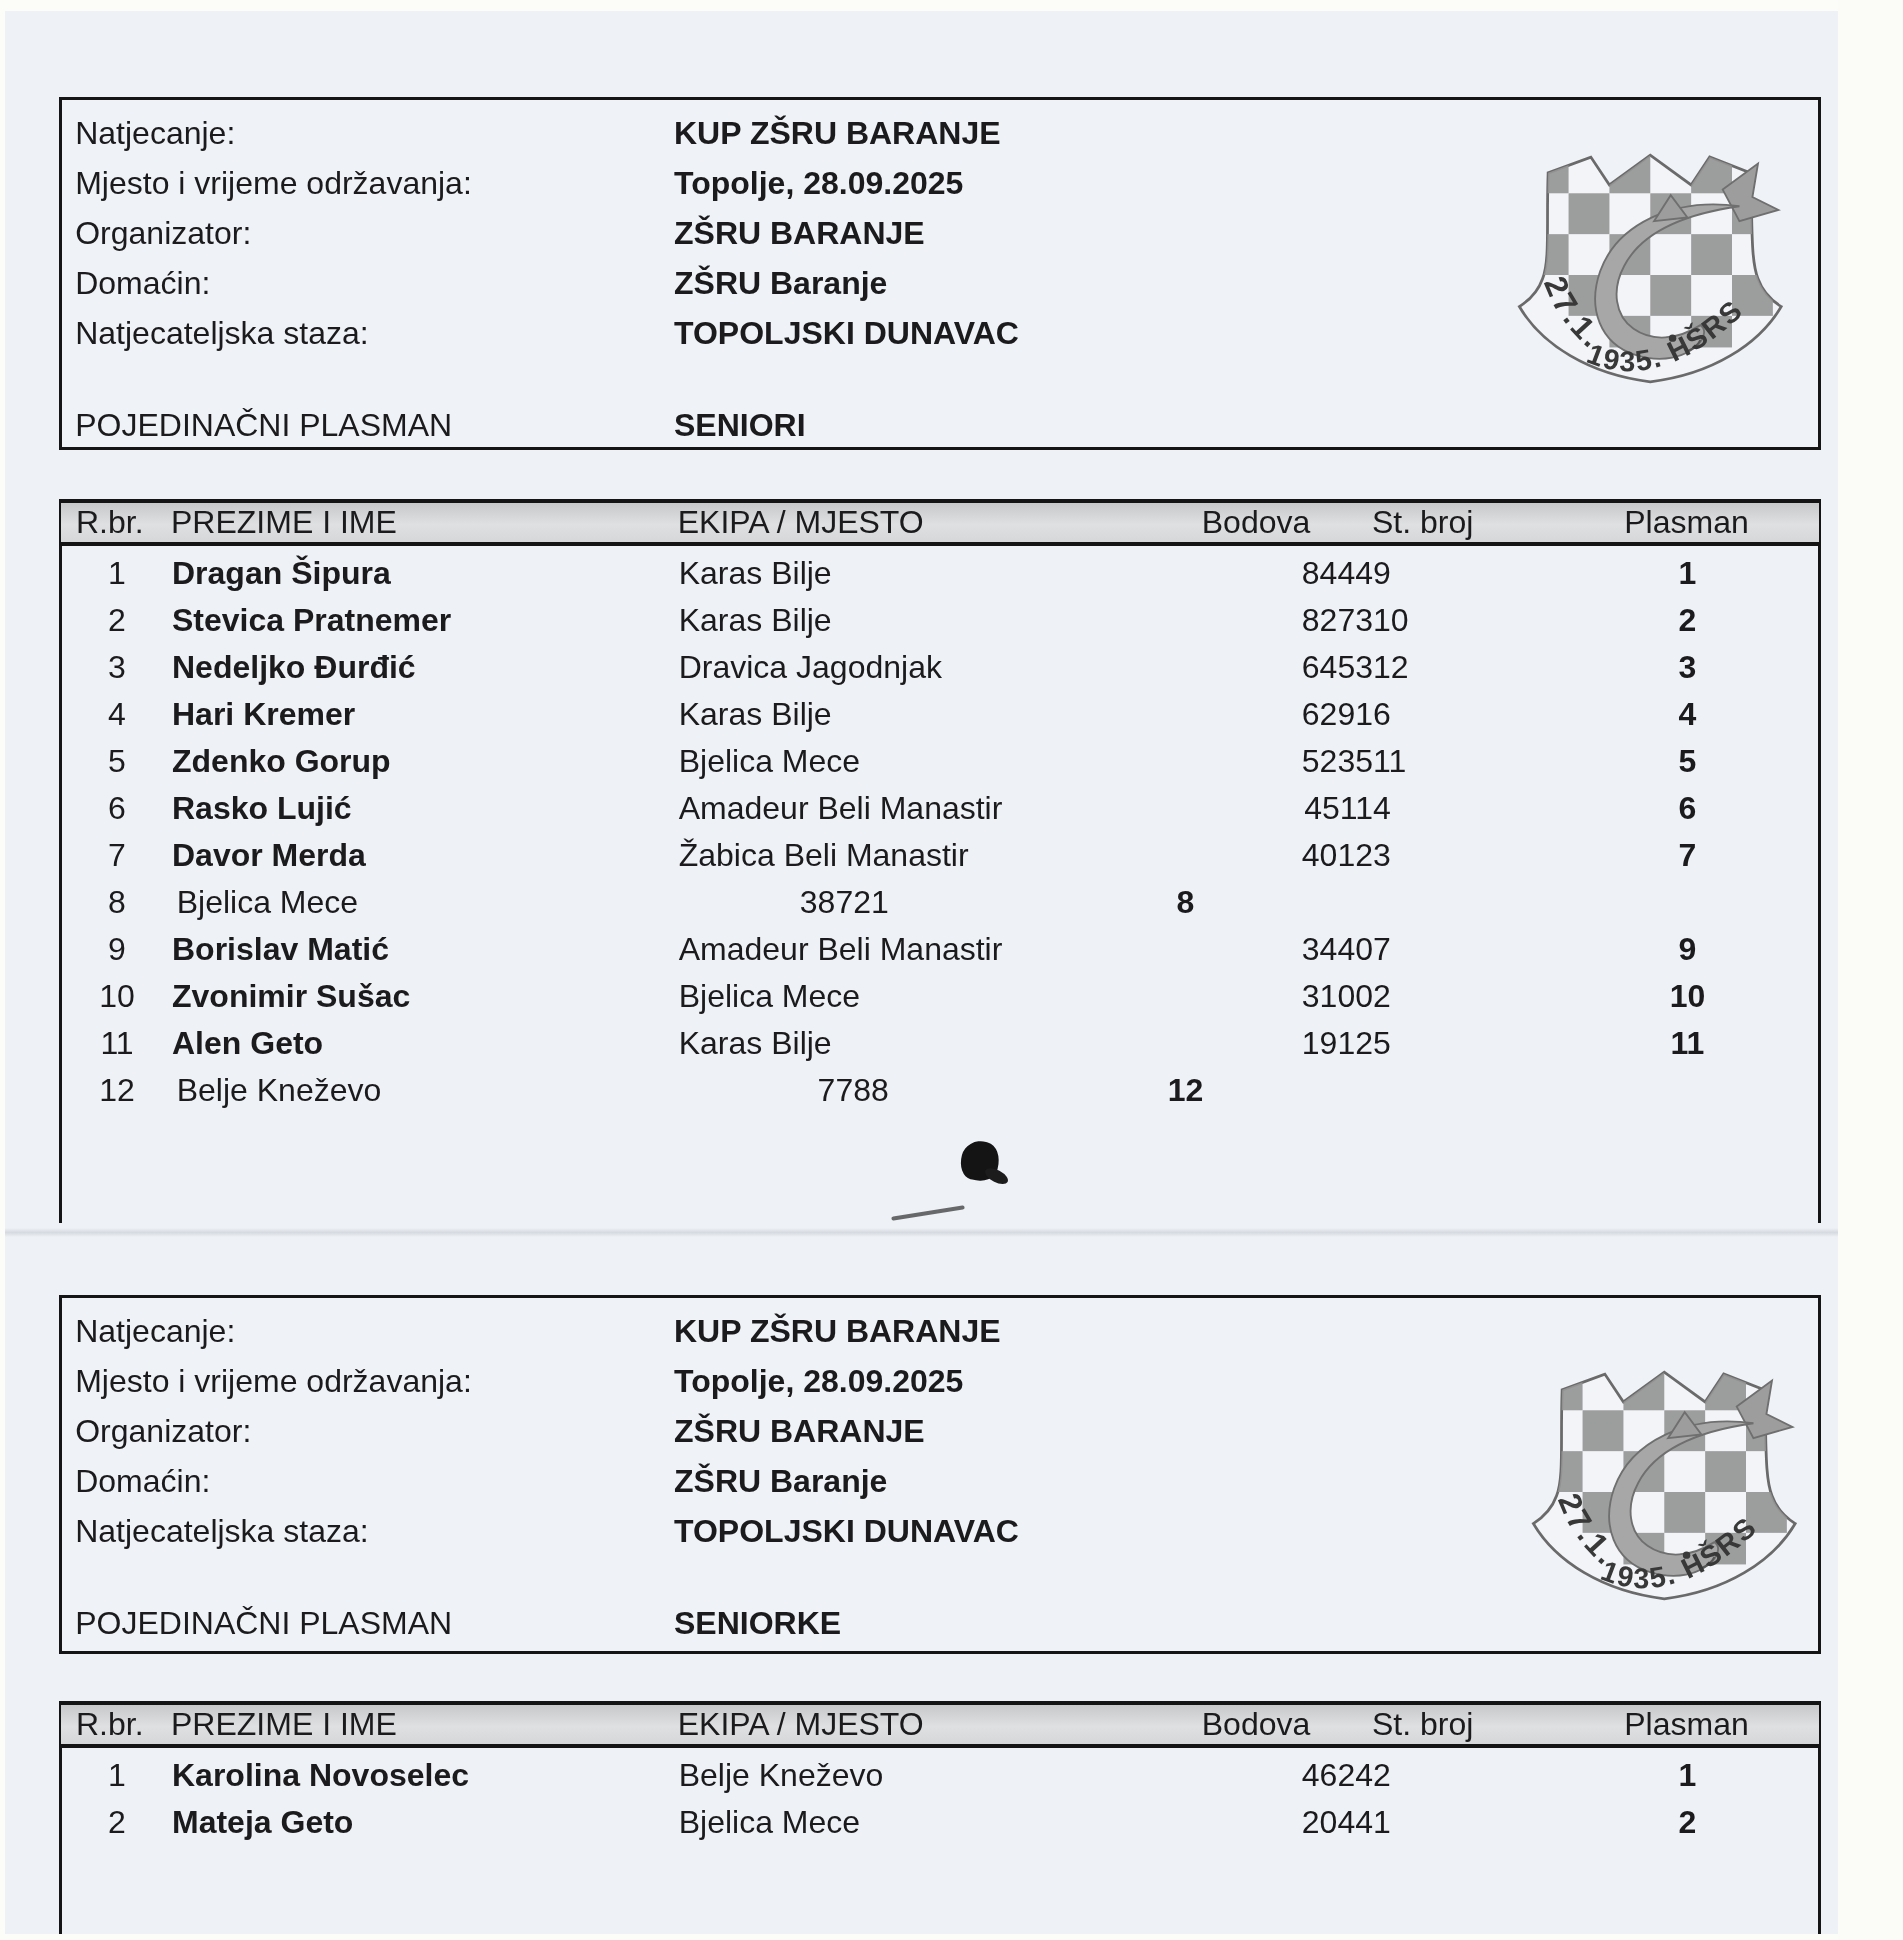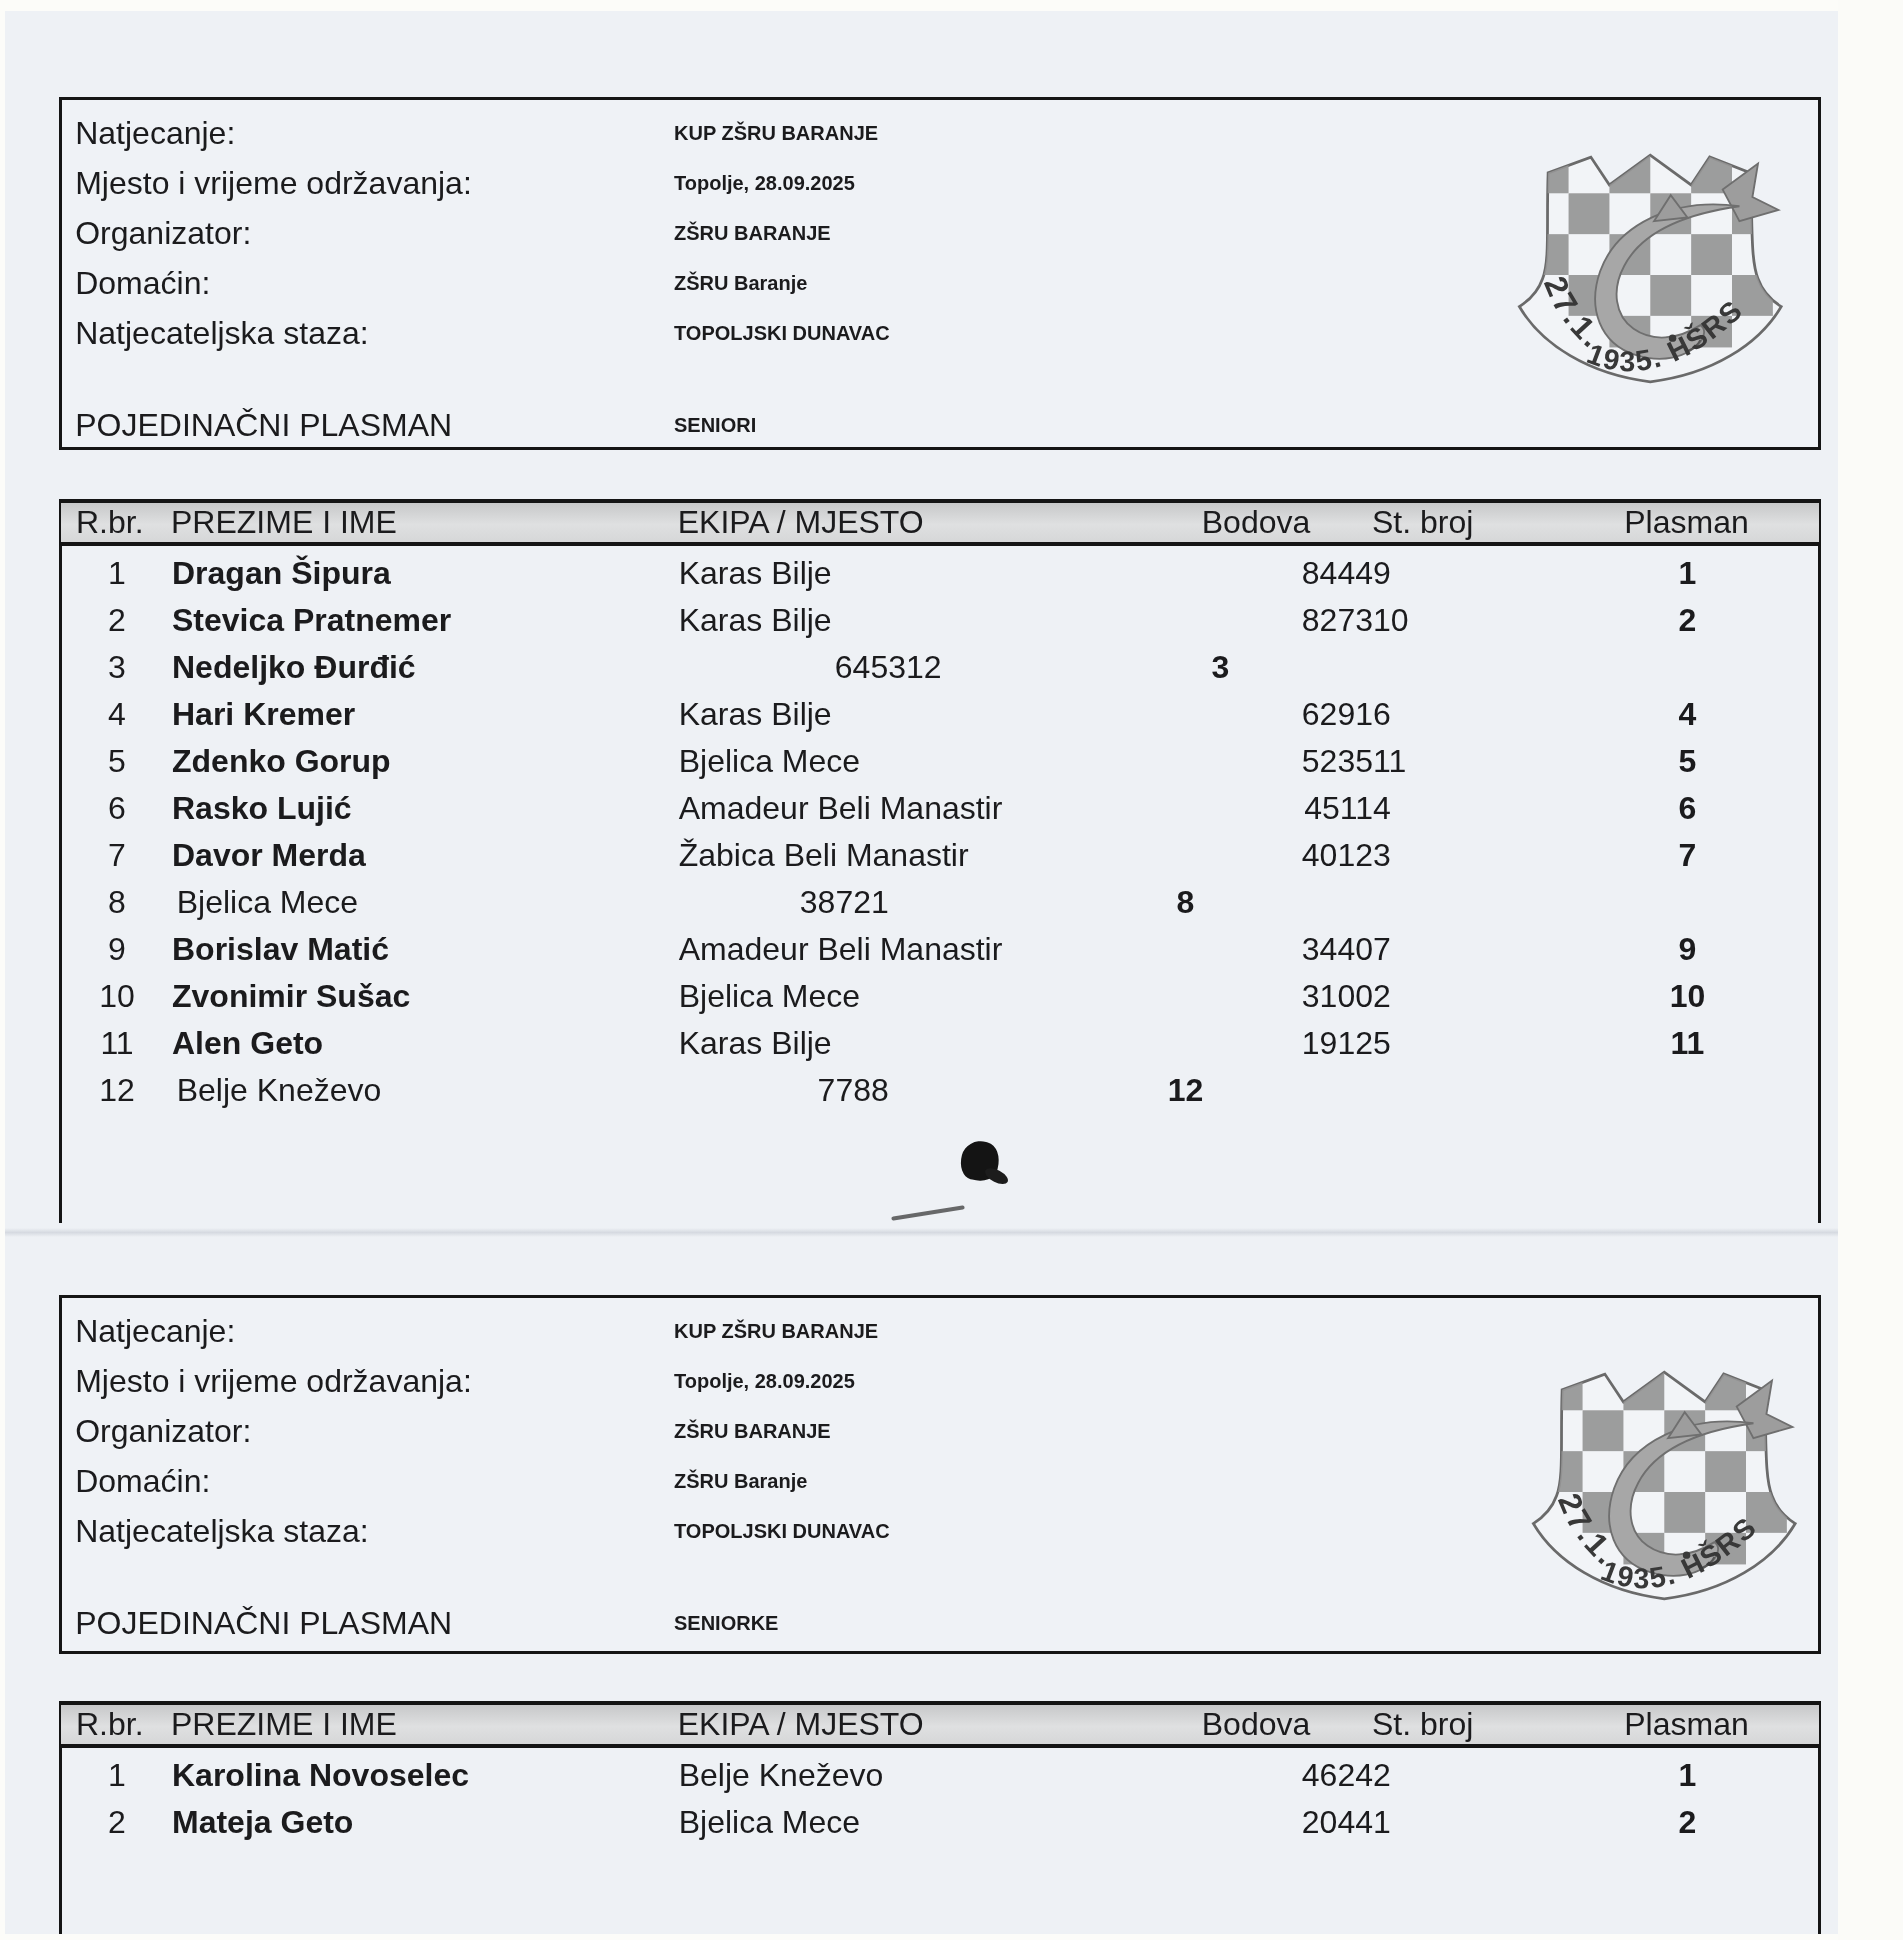--- a/index.html
+++ b/index.html
@@ -14,21 +14,21 @@
   .seam{position:absolute;left:0;top:1228px;width:1903px;height:8.5px;z-index:1;
         background:linear-gradient(180deg,rgba(197,201,210,0) 0%,rgba(190,195,205,.5) 50%,rgba(197,201,210,0) 100%);}
 
   
   .info-box{position:absolute;width:1762px;border:3.8px solid #151515;background:#eff2f6;box-sizing:border-box;z-index:2;}
   .info-box-1{left:59px;top:97px;height:353px;}
   .info-box-2{left:59px;top:1295px;height:359px;}
   .info-rows{padding-top:7.6px;}
   .info-row{position:relative;height:50px;}
   .info-label{position:absolute;left:13.2px;top:0;font-size:32px;line-height:50px;white-space:nowrap;}
-  .info-value{position:absolute;left:612px;top:0;font-size:20px;line-height:50px;font-weight:bold;white-space:nowrap;}
+  .info-value{position:absolute;left:612px;top:0;font-size:32px;line-height:50px;font-weight:bold;white-space:nowrap;}
   .plasman-row{position:relative;height:50px;margin-top:42px;}
 
   
   .logo{position:absolute;width:284px;height:260px;z-index:3;}
   .logo-1{left:1512px;top:132px;}
   .logo-2{left:1526px;top:1349px;}
 
   
   .tbl{position:absolute;left:59px;width:1762px;box-sizing:border-box;z-index:2;}
   .tbl-1{top:499px;}
@@ -178,20 +178,21 @@
           <span class="cell c-name">Stevica Pratnemer</span>
           <span class="cell c-team">Karas Bilje</span>
           <span class="cell c-bodova">8273</span>
           <span class="cell c-stbroj">10</span>
           <span class="cell c-plasman">2</span>
         </div>
 
         <div class="tbl-row">
           <span class="cell c-rbr">3</span>
           <span class="cell c-name">Nedeljko Đurđić</span>
+          <span class="cell c-team">Dravica Jagodnjak</span>
           <span class="cell c-bodova">6453</span>
           <span class="cell c-stbroj">12</span>
           <span class="cell c-plasman">3</span>
         </div>
 
         <div class="tbl-row">
           <span class="cell c-rbr">4</span>
           <span class="cell c-name">Hari Kremer</span>
           <span class="cell c-team">Karas Bilje</span>
           <span class="cell c-bodova">6291</span>

